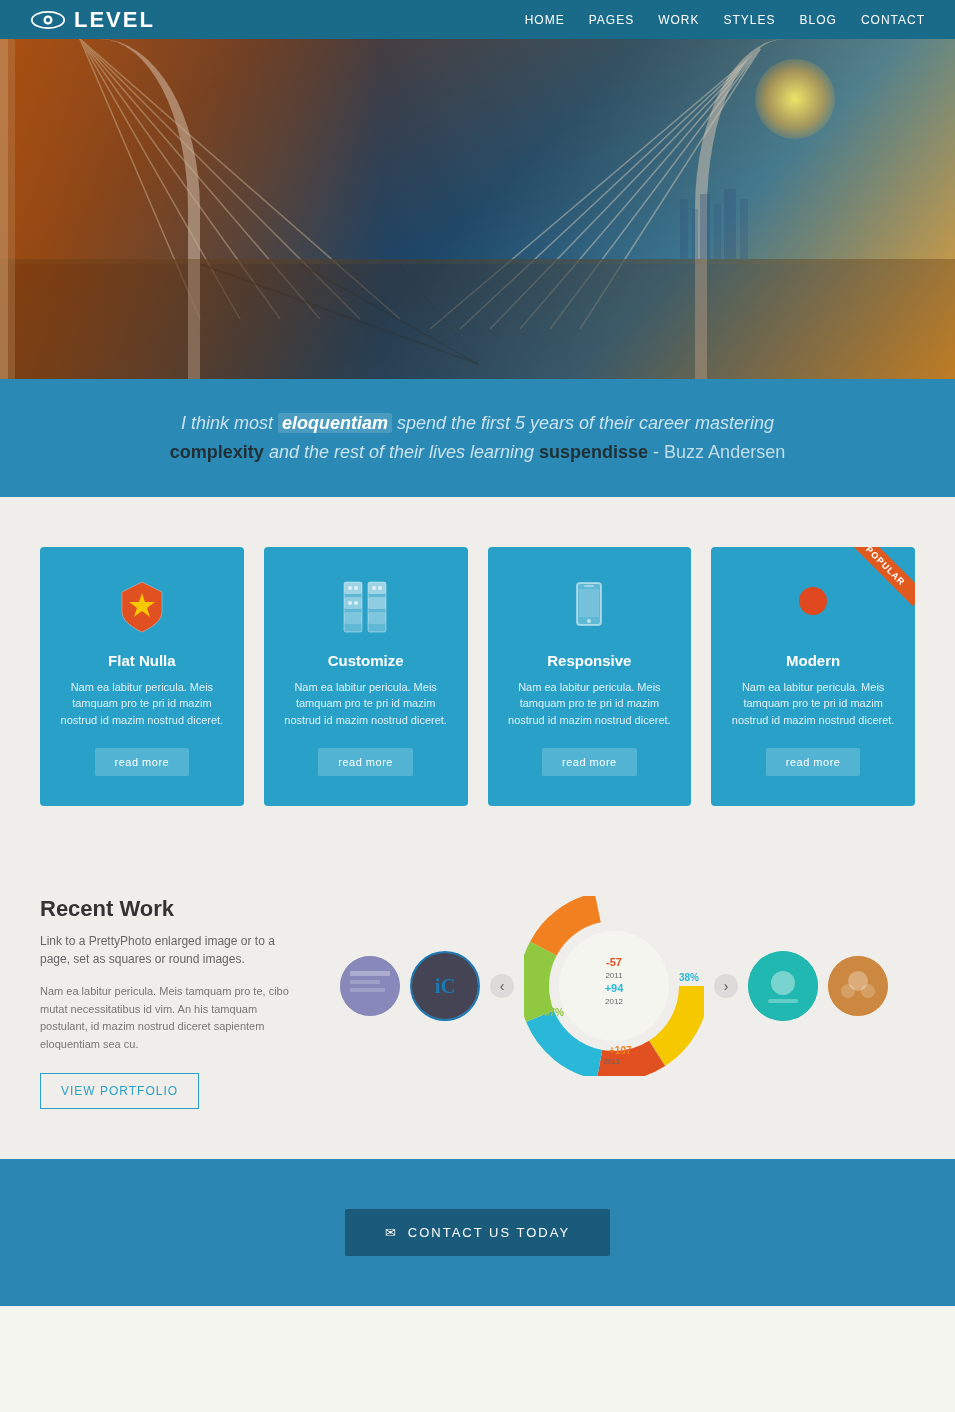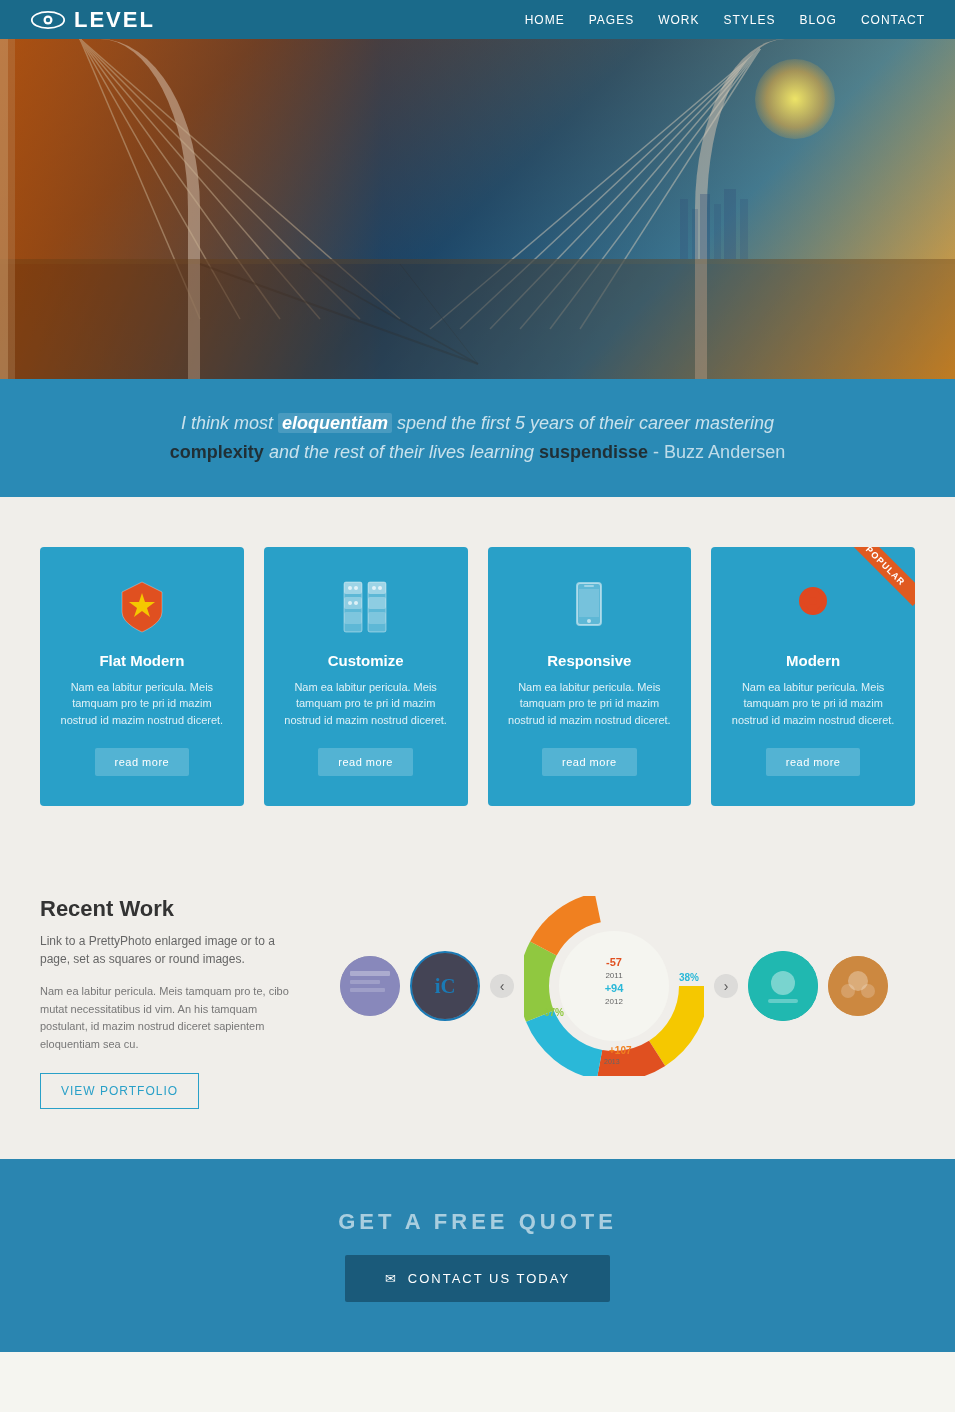--- a/index.html
+++ b/index.html
@@ -362,21 +362,21 @@
 
     <div class="feature-card">
       <div class="feature-icon">
         <svg viewBox="0 0 60 60" fill="none">
 
           <path d="M30 5 L50 15 L50 35 C50 47 30 55 30 55 C30 55 10 47 10 35 L10 15 Z" fill="#e05020" stroke="rgba(255,255,255,0.3)" stroke-width="1"></path>
 
           <polygon points="30,16 33,25 43,25 35,31 38,40 30,34 22,40 25,31 17,25 27,25" fill="#f5c800"></polygon>
         </svg>
       </div>
-      <div class="feature-title">Flat Modern</div>
+      <div class="feature-title">Flat Nulla</div>
       <div class="feature-desc">Nam ea labitur pericula. Meis tamquam pro te pri id mazim nostrud id mazim nostrud diceret.</div>
       <button class="read-more-btn">read
 more</button>
     </div>
 
     <div class="feature-card">
       <div class="feature-icon">
         <svg viewBox="0 0 60 60" fill="none">
 
           <rect x="8" y="5" width="18" height="50" rx="2" fill="rgba(255,255,255,0.25)" stroke="rgba(255,255,255,0.4)" stroke-width="1"></rect>
@@ -501,18 +501,17 @@
         <rect width="60" height="60" fill="#cc8840" rx="30"></rect>
         <circle cx="30" cy="25" r="10" fill="rgba(255,255,255,0.3)"></circle>
         <circle cx="20" cy="35" r="7" fill="rgba(255,255,255,0.2)"></circle>
         <circle cx="40" cy="35" r="7" fill="rgba(255,255,255,0.2)"></circle>
       </svg>
     </div>
   </div>
 </section>
 
 <section class="quote-cta-section">
-  <h2 class="quote-cta-title">GET A FREE QUOTE</h2>
   <button class="contact-btn">
     <span>✉</span>
     <span>CONTACT US TODAY</span>
   </button>
 </section>
 
 </body></html>

